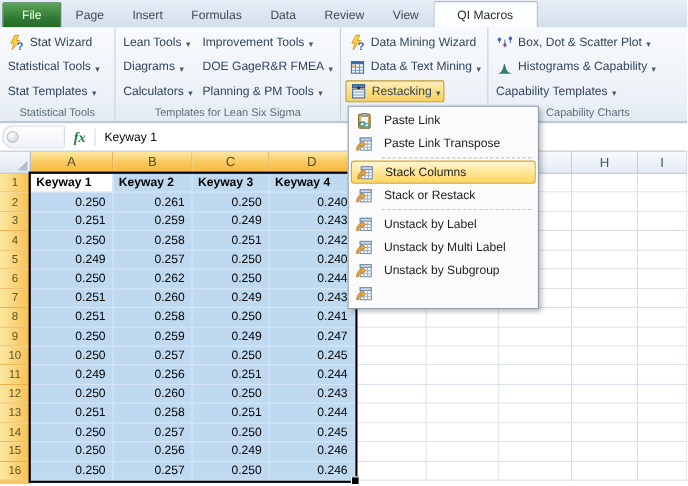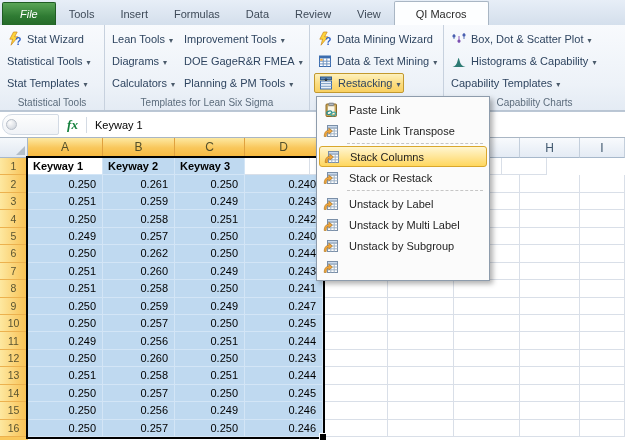--- a/index.html
+++ b/index.html
@@ -5,21 +5,21 @@
   * { margin:0; padding:0; box-sizing:border-box; }
   html,body { background:#fff; }
   body { font-family:"Liberation Sans","DejaVu Sans",sans-serif; }
   #app { position:relative; width:625px; height:442px; overflow:hidden; background:#fff; }
 
   
   .tabbar { position:absolute; left:0; top:0; width:625px; height:25px;
             background:linear-gradient(#E7EEF7,#D4DfEC); display:flex; align-items:flex-end; padding-left:2px; }
   .tab { height:22px; display:flex; align-items:center; padding:0 13px; font-size:11px; color:#3E4A58; cursor:default; }
   .tab.file { background:linear-gradient(#5AA557,#2F7B33 60%,#256A29); border:1px solid #1F5C23; border-bottom:none;
-              border-radius:2px 2px 0 0; color:#fff; padding:4px 17px; height:23px;font-style:italic; }
+              border-radius:2px 2px 0 0; color:#fff; padding:4px 17px; height:23px; }
   .tab.active { background:#FDFEFF; border:1px solid #A9B6C4; border-bottom:none; border-radius:2px 2px 0 0;
                 color:#2B2B2B; height:24px; padding:0 21px; }
 
   
   .ribbon { position:absolute; left:0; top:25px; width:625px; height:86px;
             background:linear-gradient(#F8FAFD,#EDF2F8 70%,#E4EBF4); border-bottom:1px solid #B9C5D3; }
   .rgroup { position:absolute; top:0; bottom:0; padding:3px 2px 0 4px; }
   .rgroup.divider { border-right:1px solid #C7D1DE; }
   .rrow { height:22px; display:flex; align-items:center; }
   .rbtn { display:inline-flex; align-items:center; gap:3px; padding:1px 3px; font-size:11px; color:#2F4560; white-space:nowrap; cursor:default; }
@@ -76,21 +76,21 @@
   .mitem.mhl { background:linear-gradient(#FFF6D1,#FFE699 50%,#FFD75E); border:1px solid #D9A72D; border-radius:3px; }
   .micon { width:17px; height:16px; display:inline-flex; flex:0 0 17px; }
   .msep { border-top:1px dashed #C6C6C6; margin:2px 4px 2px 28px; height:0; }
 </style>
 </head>
 <body>
 
 <div id="app">
   <div class="tabbar">
       <div class="tab file">File</div>
-      <div class="tab">Tools</div>
+      <div class="tab">Page</div>
       <div class="tab">Insert</div>
       <div class="tab">Formulas</div>
       <div class="tab">Data</div>
       <div class="tab">Review</div>
       <div class="tab">View</div>
       <div class="tab active">QI Macros</div>
     </div>
   <div class="ribbon">
       <div class="rgroup divider" style="left: 0px; width: 105px;">
         <div class="rrow">
@@ -257,20 +257,21 @@
         <div class="ch" style="width: 66px;"></div>
         <div class="ch" style="width: 60px;">H</div>
         <div class="ch" style="width: 45px;">I</div>
       </div>
     <div class="gridrows">
         <div class="grow">
           <div class="rhead">1</div>
           <div class="cell sel hdr active" style="width: 75px;">Keyway 1</div>
           <div class="cell sel hdr" style="width: 72px;">Keyway 2</div>
           <div class="cell sel hdr" style="width: 70px;">Keyway 3</div>
+          <div class="cell sel hdr" style="width: 78px;">Keyway 4</div>
           <div class="cell" style="width: 65px;"></div>
           <div class="cell" style="width: 66px;"></div>
           <div class="cell" style="width: 66px;"></div>
           <div class="cell" style="width: 60px;"></div>
           <div class="cell" style="width: 45px;"></div>
         </div>
         <div class="grow">
           <div class="rhead">2</div>
           <div class="cell sel num" style="width: 75px;">0.250</div>
           <div class="cell sel num" style="width: 72px;">0.261</div>

